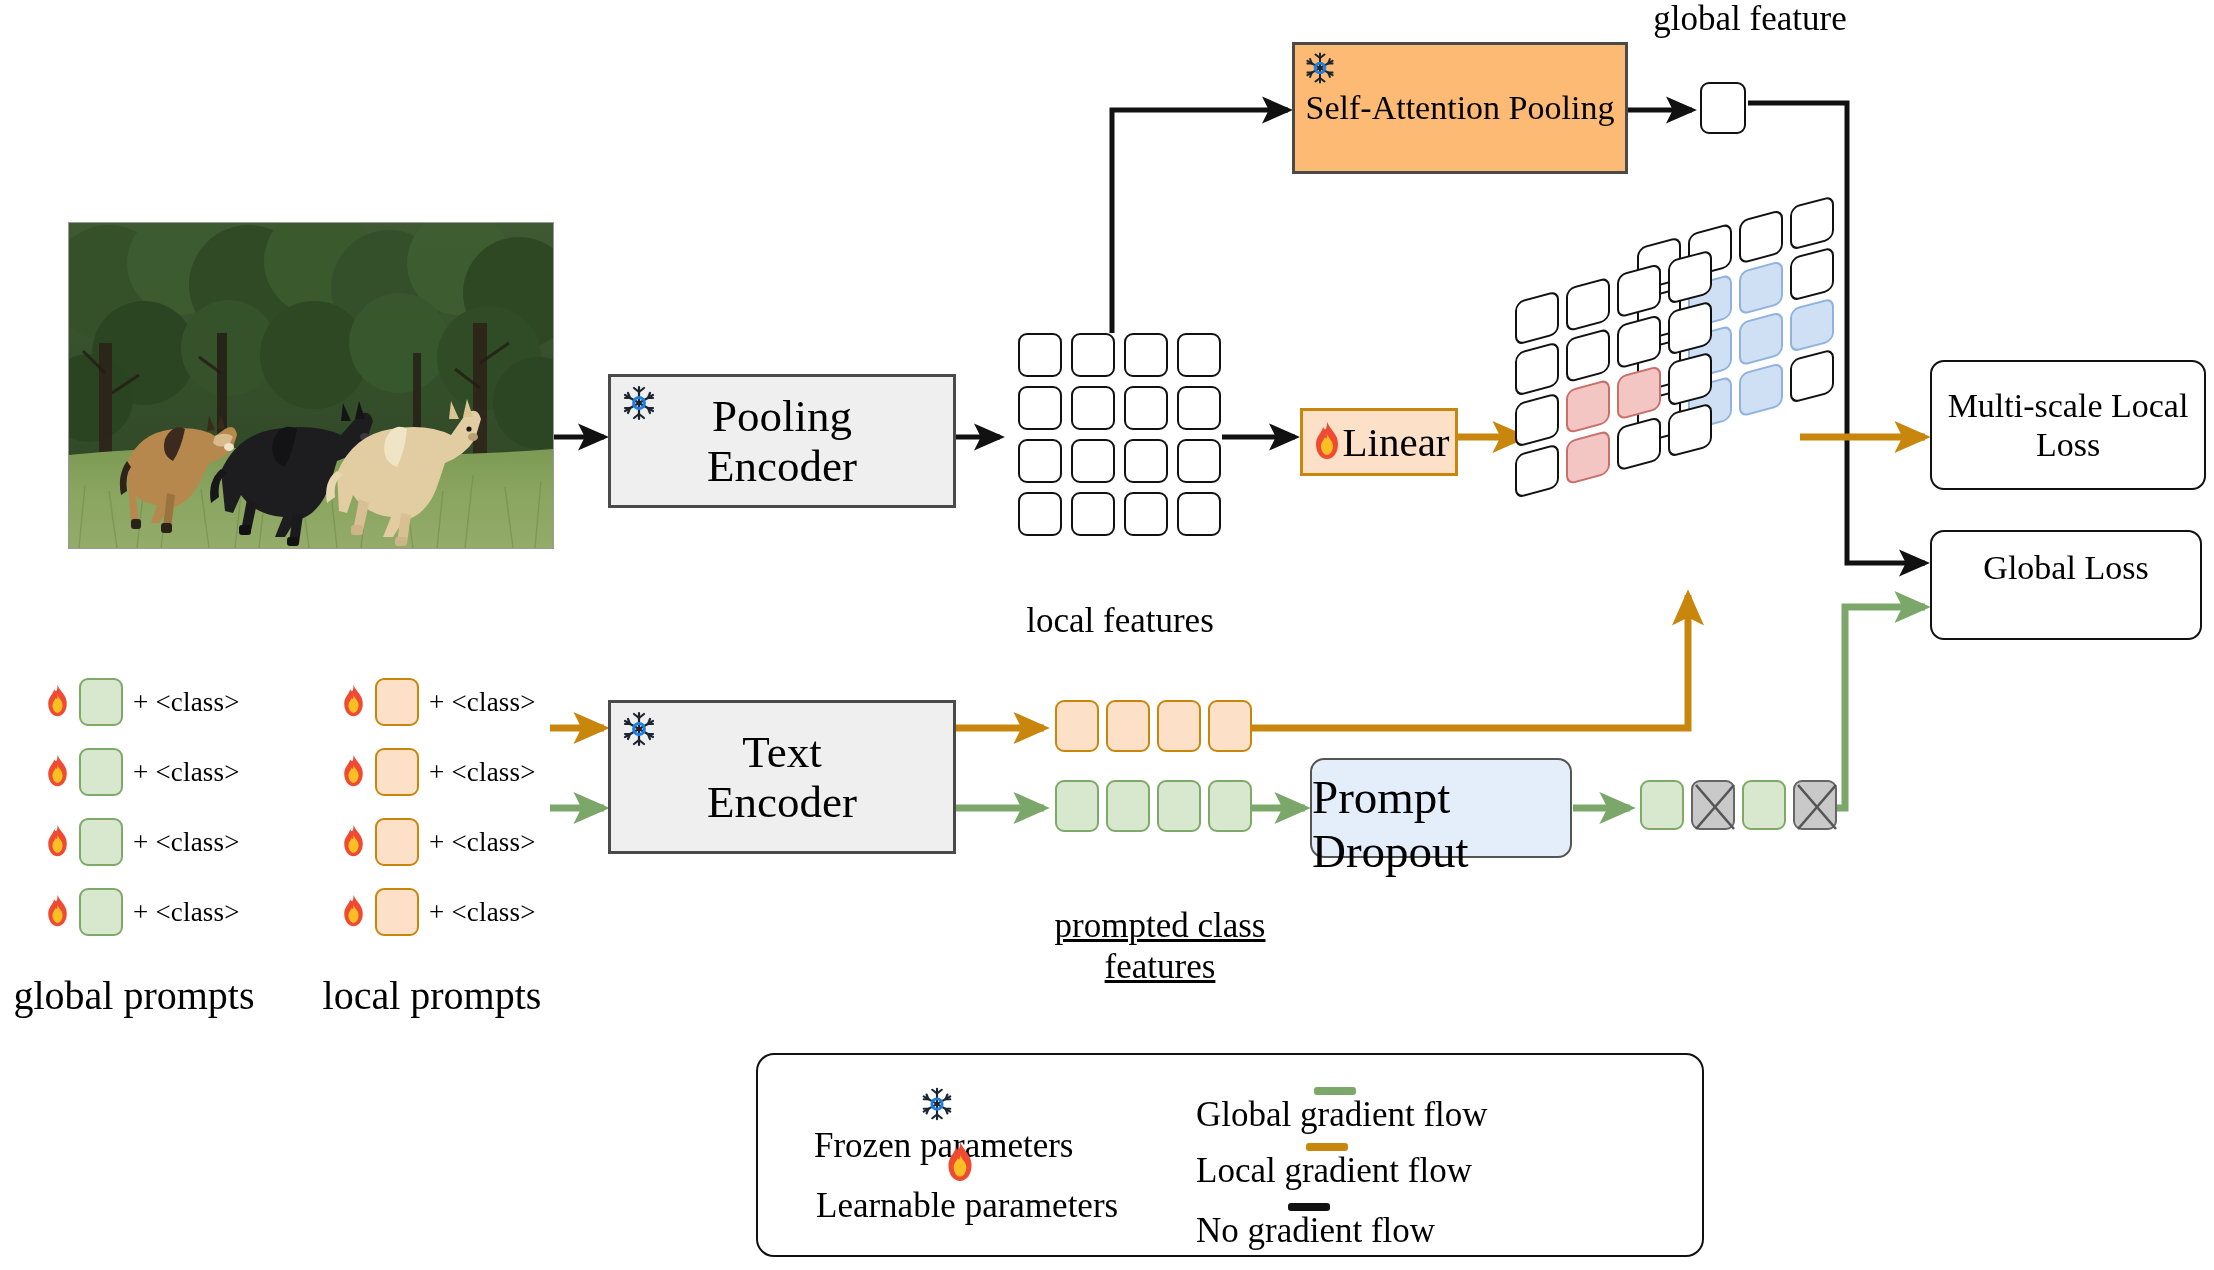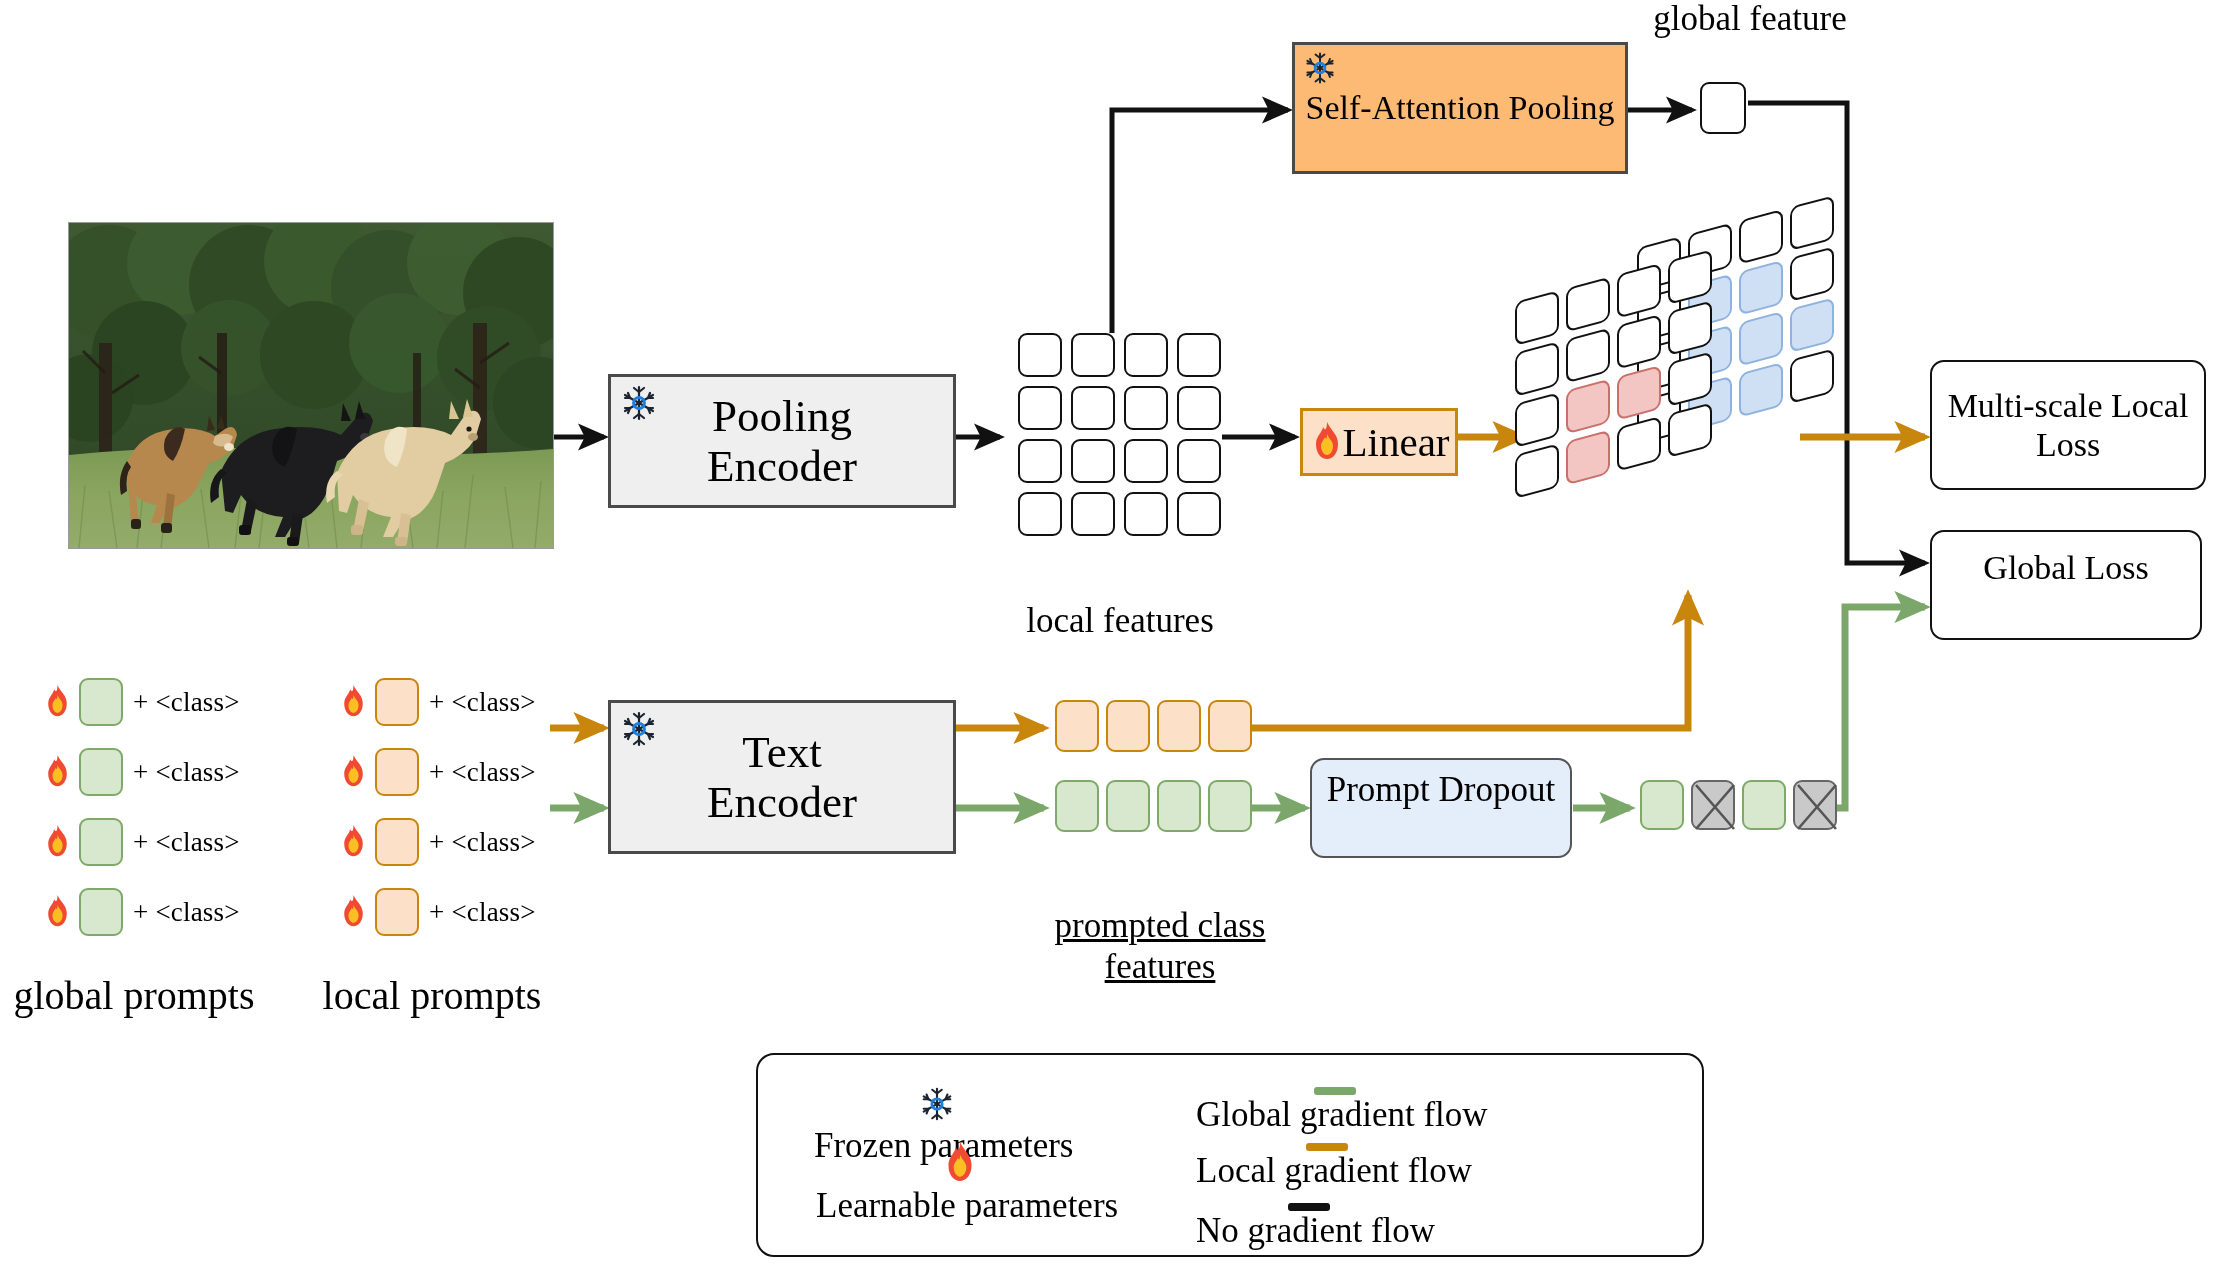--- a/index.html
+++ b/index.html
@@ -22,21 +22,21 @@
            display:flex;align-items:center;justify-content:center;
            text-align:center;line-height:1.15;font-size:34px;}
 
   
   .linear{background:#FCE0C8;border:3px solid #C8860D;display:flex;
           align-items:center;justify-content:center;font-size:41px;}
 
   
   .pdrop{background:#E4EDFA;border:2.5px solid #555;border-radius:14px;
          display:flex;align-items:flex-start;justify-content:center;
-         font-size:35px;padding-top:10px;box-sizing:border-box;}
+         font-size:47px;padding-top:10px;box-sizing:border-box;}
 
   
   .cell{border-radius:9px;box-sizing:border-box;}
   .cell-w{border:2.6px solid #111;background:#fff;}
   .cell-g{border:2.6px solid #7EA968;background:#D7E8CE;}
   .cell-o{border:2.6px solid #C8860D;background:#FCE0C8;}
   .cell-x{border:2.6px solid #666;background:#C9C9C9;position:relative;}
   .cell-x svg{position:absolute;left:0;top:0;}
 
   

